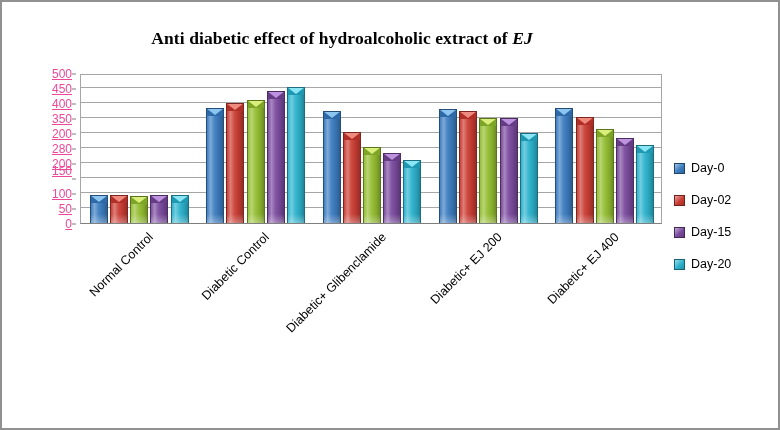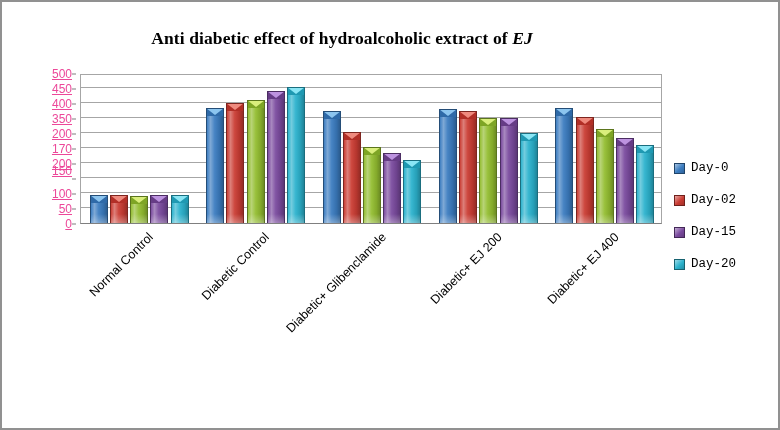--- a/index.html
+++ b/index.html
@@ -171,21 +171,21 @@
     border: 1px solid rgba(0,0,0,0.45);
     flex: 0 0 auto;
     position: relative;
     overflow: hidden;
   }
   .legend-swatch .sh {
     position: absolute; inset: 0;
     background: linear-gradient(to bottom right, rgba(255,255,255,0.55), rgba(255,255,255,0) 55%, rgba(0,0,0,0.2));
   }
   .legend-label {
-    font-family: Liberation Mono, monospace;
+    font-family: Liberation Sans, sans-serif;
     font-size: 12.5px;
     color: #000000;
     white-space: nowrap;
   }
 </style>
 </head>
 <body>
 
 <div id="frame">
 
@@ -195,21 +195,21 @@
       <div class="ytick" style="top: 150px;">0</div>
       <div class="ytickmark" style="top: 150px;"></div>
       <div class="ytick" style="top: 135px;">50</div>
       <div class="ytickmark" style="top: 135px;"></div>
       <div class="ytick" style="top: 120px;">100</div>
       <div class="ytickmark" style="top: 120px;"></div>
       <div class="ytick" style="top: 97px;">150</div>
       <div class="ytickmark" style="top: 105px;"></div>
       <div class="ytick" style="top: 90px;">200</div>
       <div class="ytickmark" style="top: 90px;"></div>
-      <div class="ytick" style="top: 75px;">170</div>
+      <div class="ytick" style="top: 75px;">280</div>
       <div class="ytickmark" style="top: 75px;"></div>
       <div class="ytick" style="top: 60px;">200</div>
       <div class="ytickmark" style="top: 60px;"></div>
       <div class="ytick" style="top: 45px;">350</div>
       <div class="ytickmark" style="top: 45px;"></div>
       <div class="ytick" style="top: 30px;">400</div>
       <div class="ytickmark" style="top: 30px;"></div>
       <div class="ytick" style="top: 15px;">450</div>
       <div class="ytickmark" style="top: 15px;"></div>
       <div class="ytick" style="top: 0px;">500</div>

